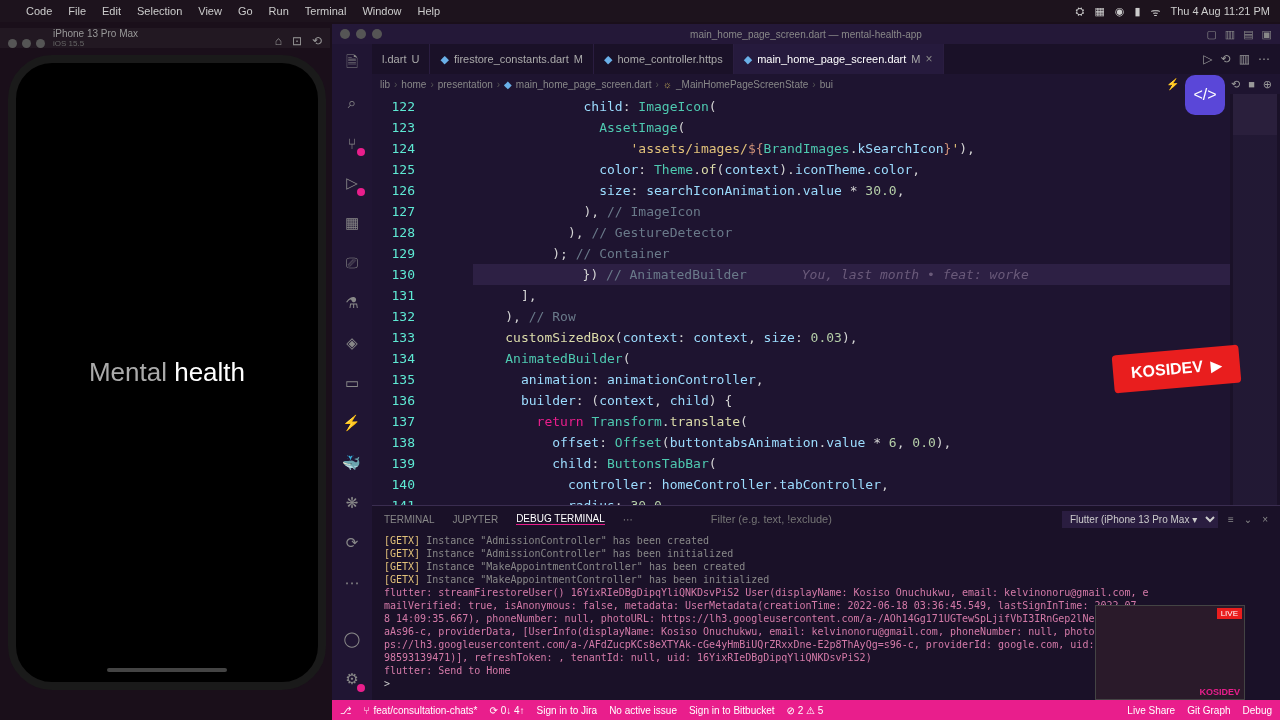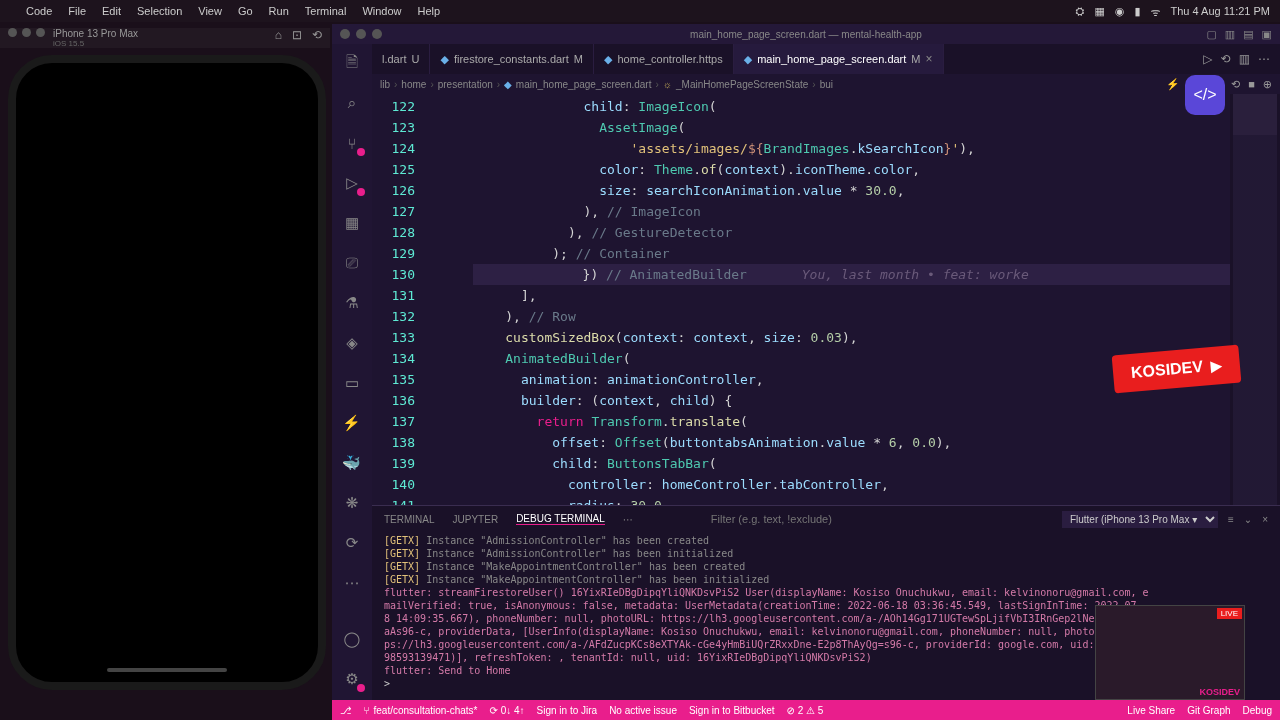--- a/index.html
+++ b/index.html
@@ -5,21 +5,21 @@
 * { margin: 0; padding: 0; box-sizing: border-box; }
 body { font-family: -apple-system, BlinkMacSystemFont, 'Segoe UI', sans-serif; background: #1a0f1a; width: 1280px; height: 720px; overflow: hidden; position: relative; }
 
 
 .menubar { height: 22px; background: rgba(30,20,30,0.9); display: flex; align-items: center; padding: 9px 10px; color: #ccc; font-size: 11px; gap: 16px; }
 .menubar .apple { font-size: 13px; }
 .menubar .spacer { flex: 1; }
 .menubar .right { display: flex; gap: 10px; align-items: center; }
 
 
-.phone-bar { position: absolute; top: 28px; left: 0; width: 330px; height: 20px; background: rgba(40,30,40,0.6); display: flex; align-items: flex-start; padding: 0 8px; color: #999; font-size: 10px; gap: 8px; }
+.phone-bar { position: absolute; top: 28px; left: 0; width: 330px; height: 20px; background: rgba(40,30,40,0.6); display: flex; align-items: flex-end; padding: 0 8px; color: #999; font-size: 10px; gap: 8px; }
 .phone-bar .dots { display: flex; gap: 5px; }
 .phone-bar .dot { width: 9px; height: 9px; border-radius: 50%; background: #555; }
 .phone-bar .icons { margin-left: auto; display: flex; gap: 10px; font-size: 12px; }
 .phone { position: absolute; top: 55px; left: 8px; width: 318px; height: 635px; background: #000; border-radius: 44px; border: 8px solid #1a1a1a; display: flex; align-items: center; justify-content: center; }
 .phone-text { color: #aaa; font-size: 26px; font-weight: 300; }
 .phone-text .health { color: #fff; }
 .phone-bar-bottom { position: absolute; bottom: 10px; width: 120px; height: 4px; background: #444; border-radius: 3px; }
 
 
 .vscode { position: absolute; top: 24px; left: 332px; right: 0; bottom: 0; background: #1e1430; display: flex; flex-direction: column; }
@@ -123,20 +123,21 @@
     <div style="font-size:8px; color:#666">iOS 15.5</div>
   </div>
   <div class="icons">
     <span>⌂</span>
     <span>⊡</span>
     <span>⟲</span>
   </div>
 </div>
 
 <div class="phone">
+  <div class="phone-text"><span>Mental </span><span class="health">health</span></div>
   <div class="phone-bar-bottom"></div>
 </div>
 
 <div class="vscode">
   <div class="titlebar">
     <div class="traffic">
         <span></span>
         <span></span>
         <span></span>
       </div>

